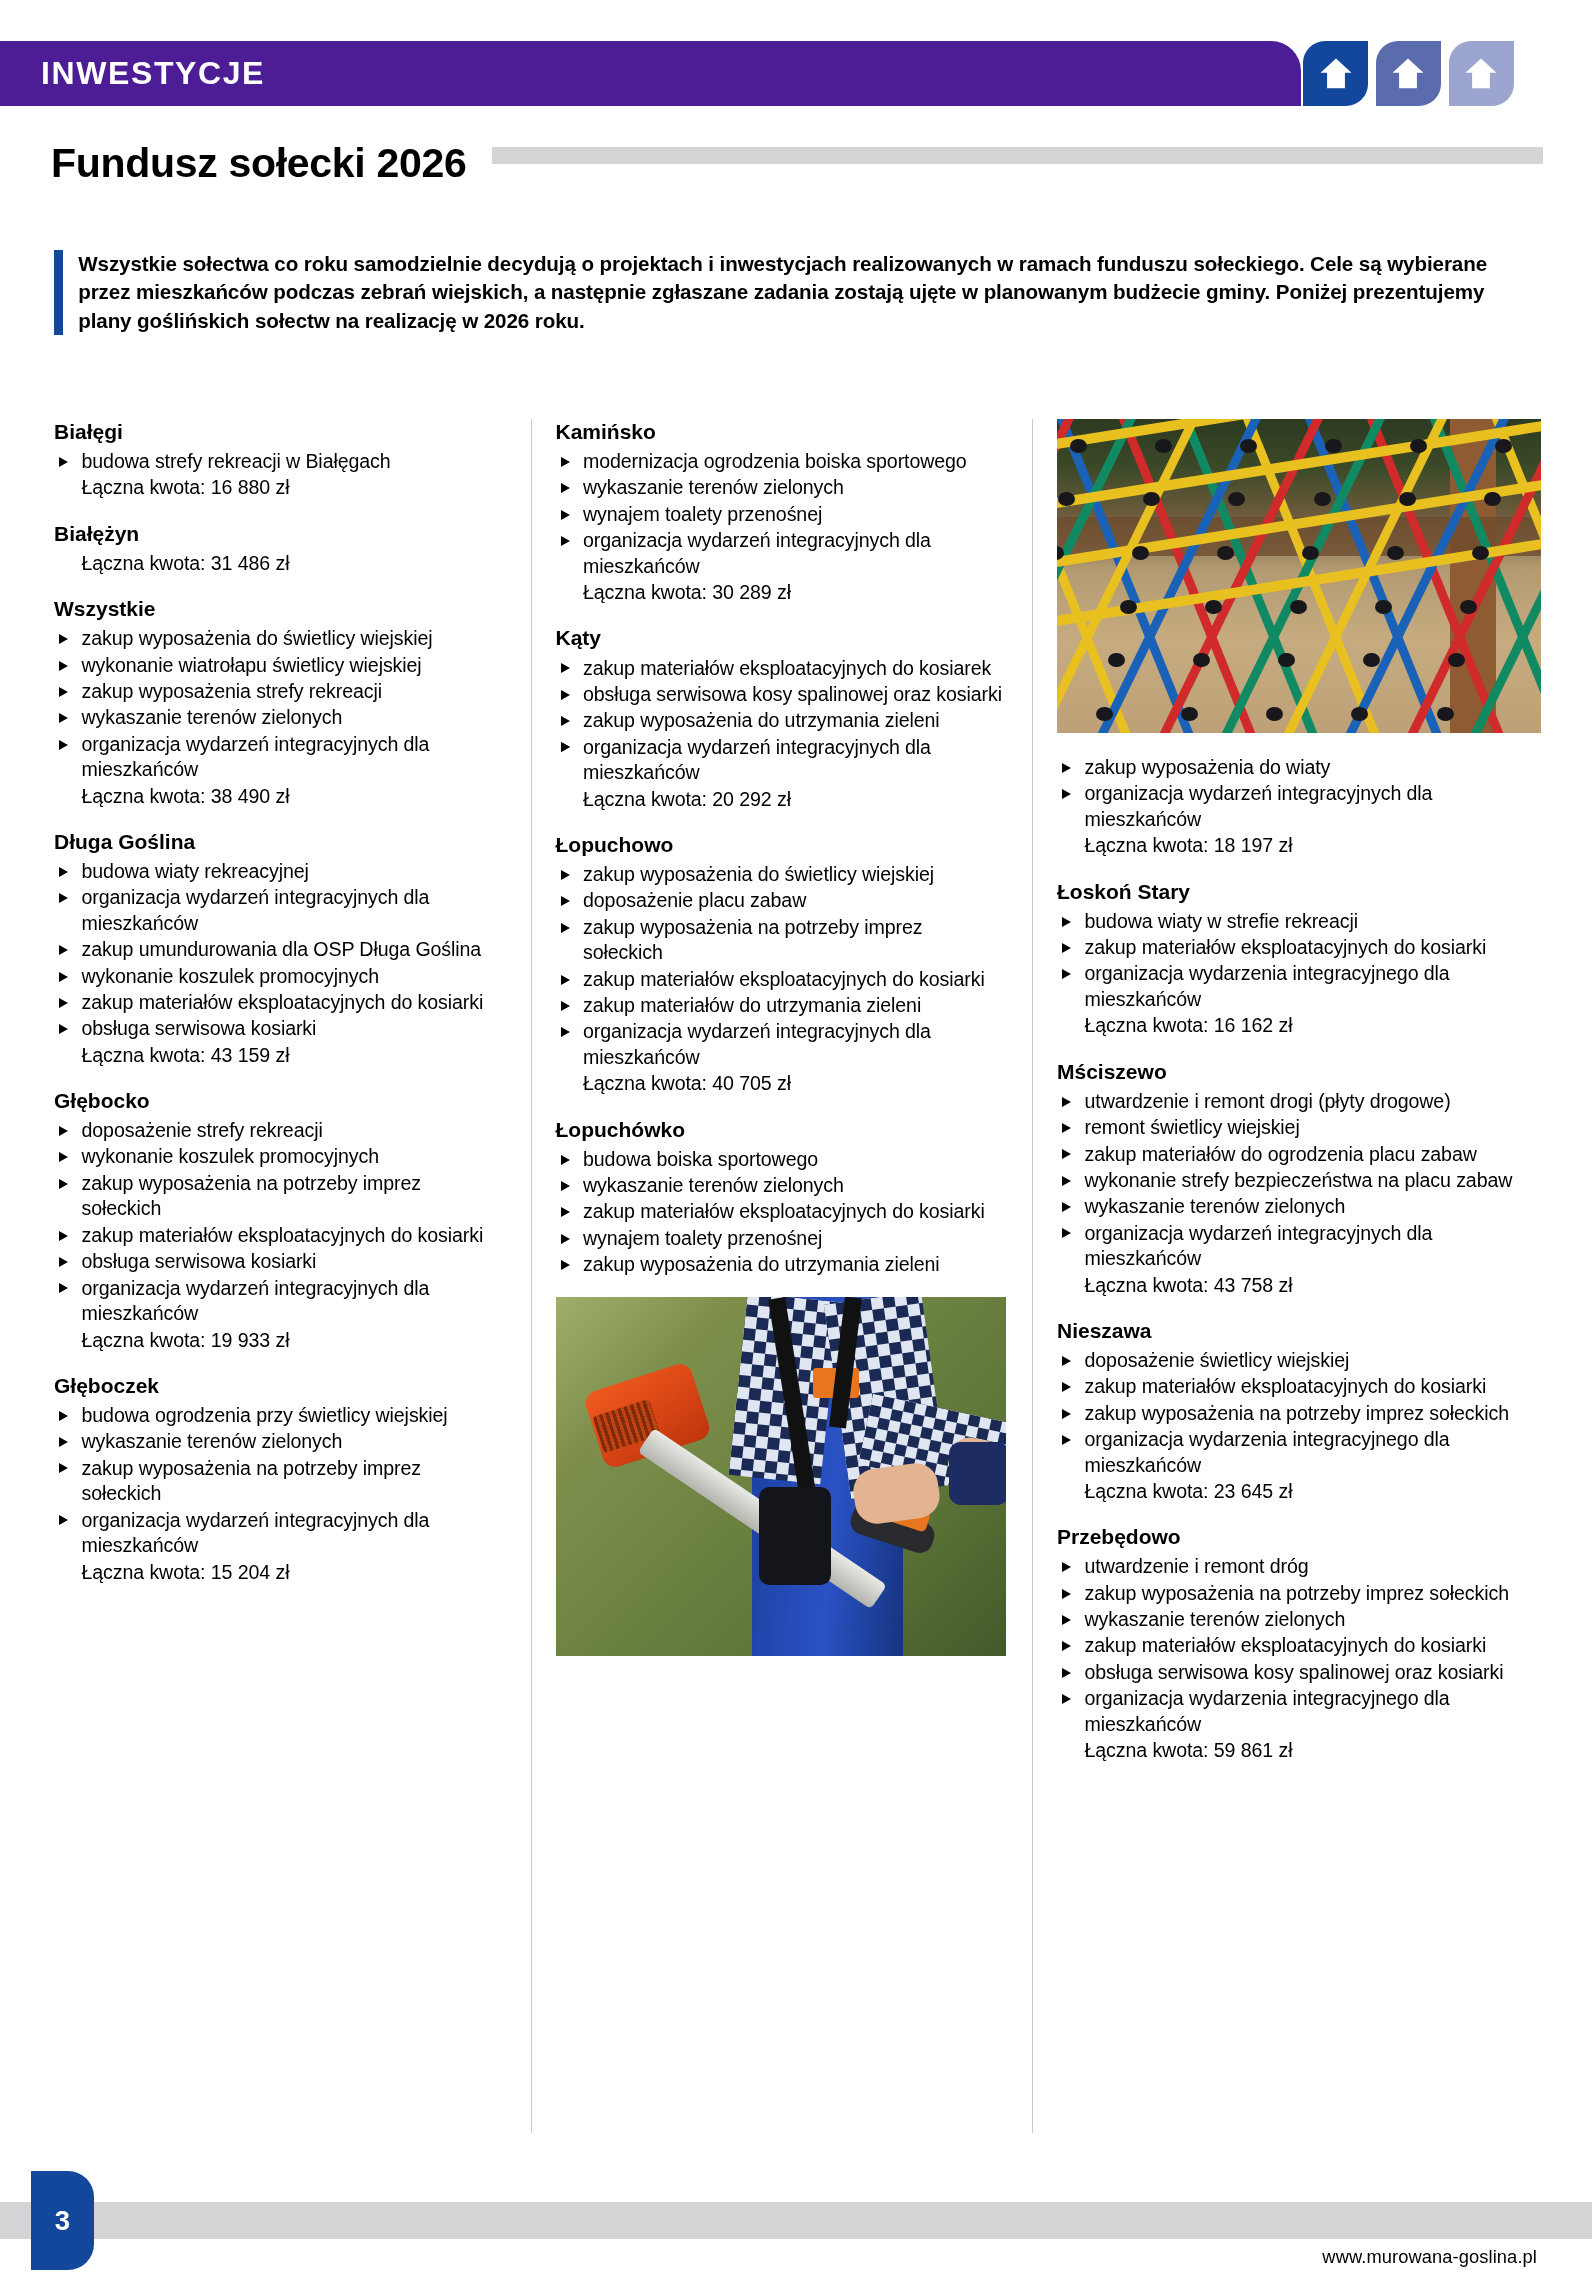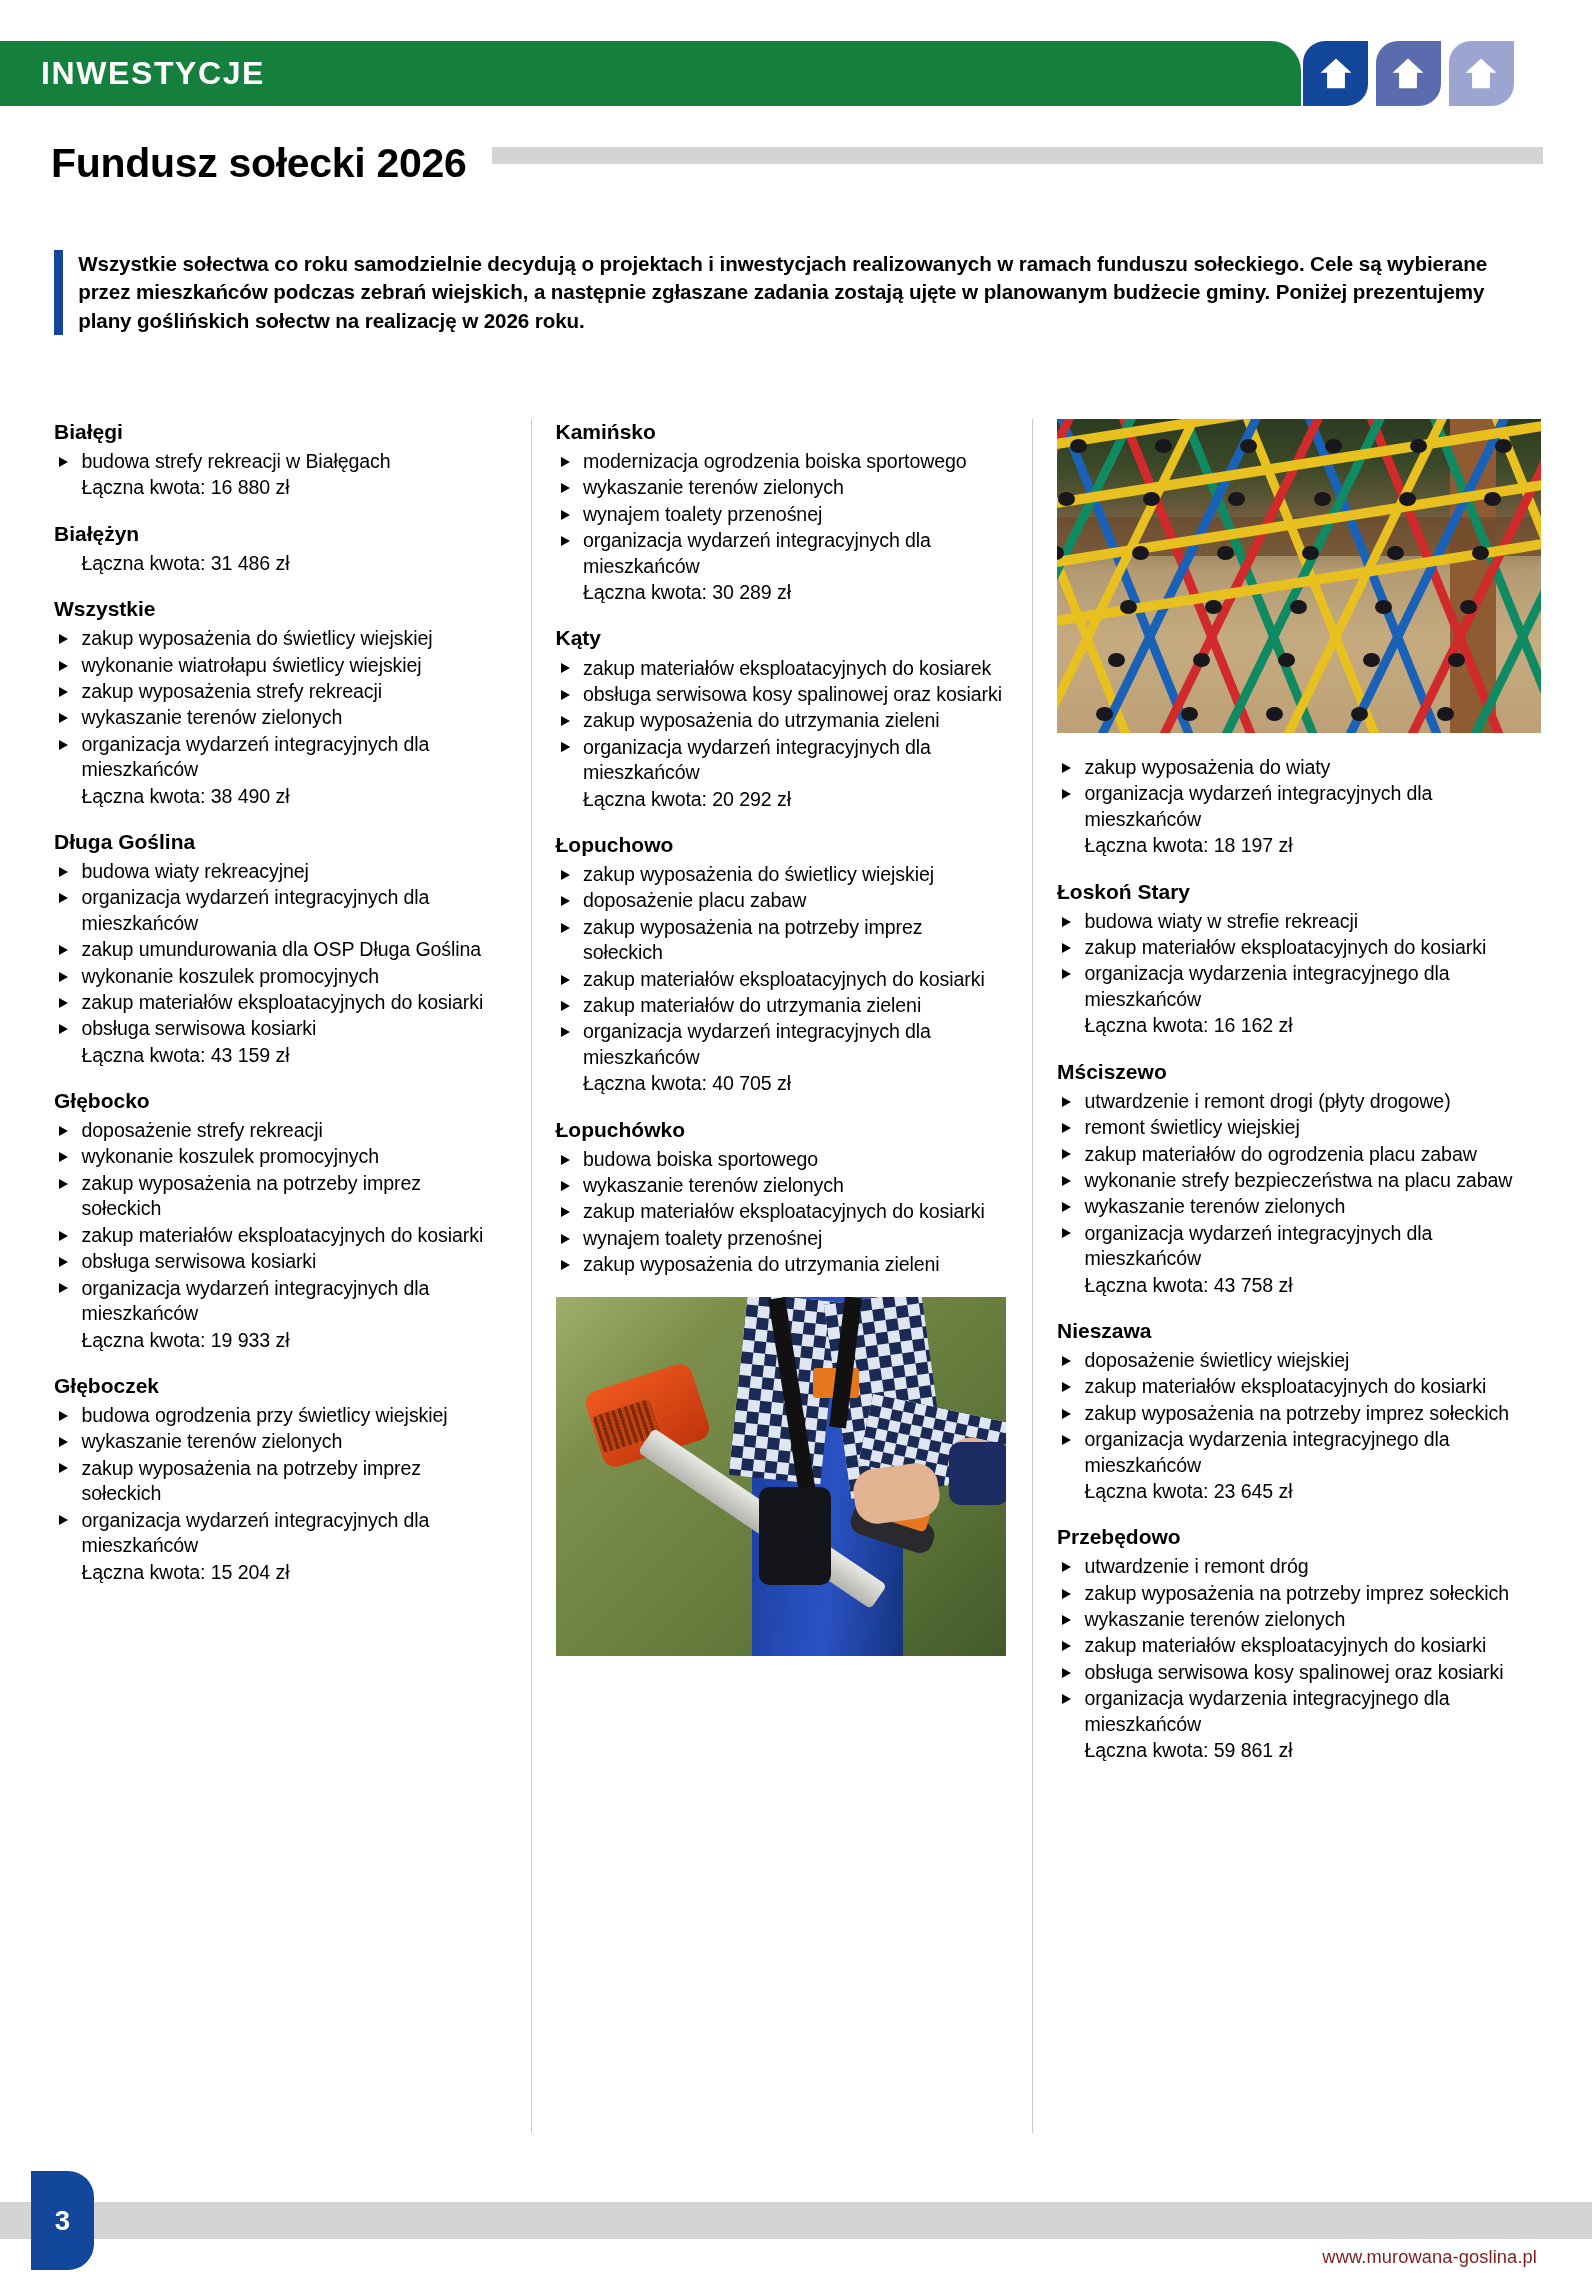--- a/index.html
+++ b/index.html
@@ -8,21 +8,21 @@
     background: #ffffff;
     font-family: "Liberation Sans", sans-serif;
     -webkit-font-smoothing: antialiased;
   }
   .page { position: relative; width: 1593px; height: 2295px; overflow: hidden; }
 
   
   .header-band {
     position: absolute; left: 0; top: 41px;
     width: 1301px; height: 65px;
-    background: #15803d;
+    background: #4c1d95;
     border-top-right-radius: 30px;
     border-bottom-right-radius: 0;
   }
   .header-band-inner{
     position:absolute; left:0; top:0; width:100%; height:100%;
     display:flex; align-items:center;
   }
   .header-title {
     color: #ffffff;
     font-size: 32px;
@@ -131,21 +131,21 @@
   }
   .page-tab {
     position: absolute; left: 31px; top: 2171px;
     width: 63px; height: 99px; background: #12479b;
     border-top-right-radius: 26px; border-bottom-right-radius: 26px;
     display: flex; align-items: center; justify-content: center;
   }
   .page-tab span { color:#fff; font-size: 27.5px; font-weight: 700; }
   .footer-url {
     position: absolute; right: 56px; top: 2246px;
-    font-size: 18.3px; color: #7f1d1d; letter-spacing: 0.1px;
+    font-size: 18.3px; color: #000000; letter-spacing: 0.1px;
   }
 </style>
 </head>
 <body>
 
 <div class="page">
 
   <div class="header-band">
     <div class="header-band-inner">
       <div class="header-title">INWESTYCJE</div>

